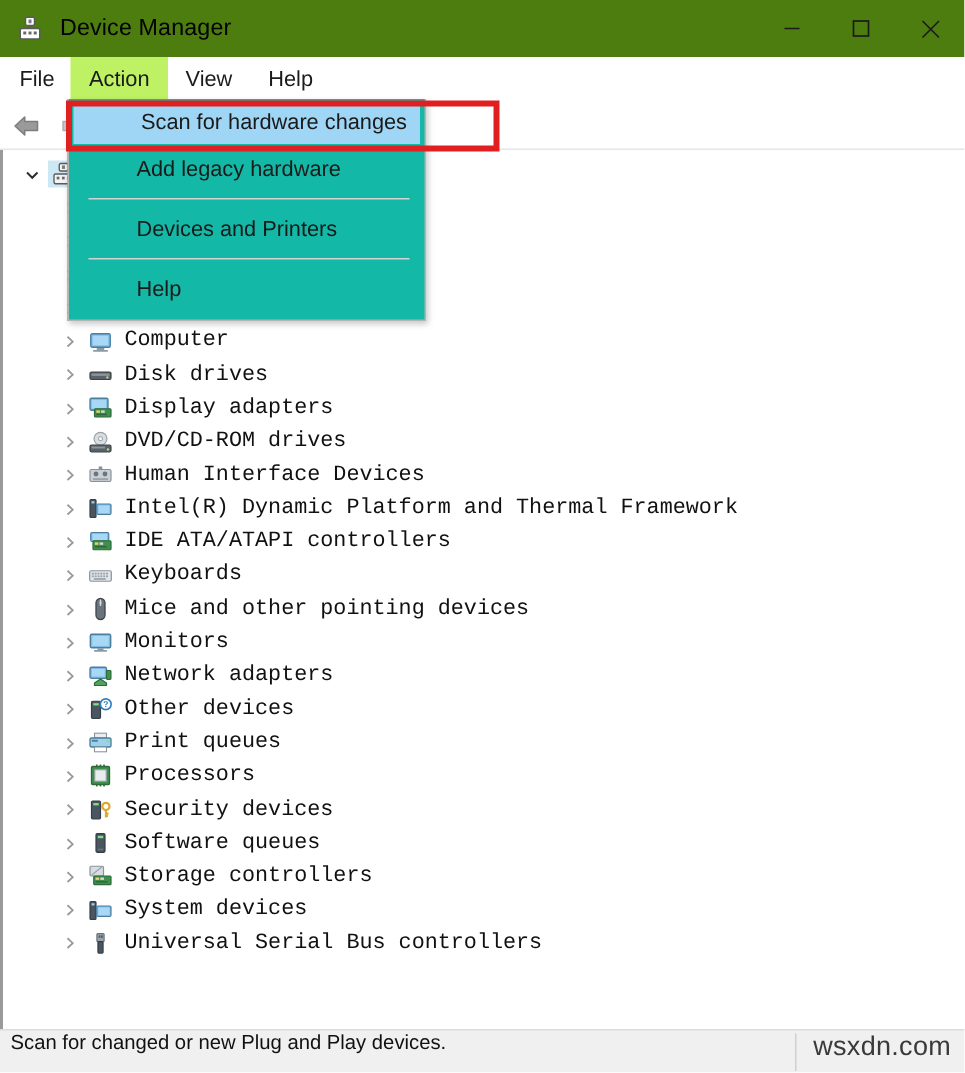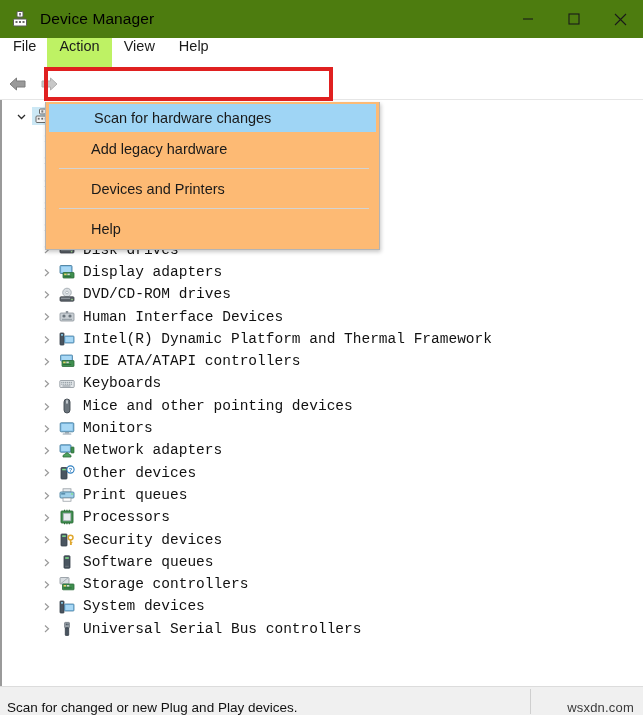--- a/index.html
+++ b/index.html
@@ -49,21 +49,21 @@
   
   .menubar {
     position: absolute; left: 0; top: 38px;
     width: 643px; height: 30px;
     background: #ffffff;
     display: flex; align-items: stretch;
     font-size: 14.5px;
     color: #1b1b1b;
   }
   .menu-item {
-    display: flex; 
+    display: flex; align-items: center;
     padding: 0 12px;
     height: 30px;
     box-sizing: border-box;
   }
   .menu-item.first { padding-left: 13px; padding-right: 11px; }
   .menu-item.active {
     background: #bef264;
   }
 
   
@@ -119,48 +119,47 @@
   .row.root .ico { background: #cce8f5; }
   .row.child { padding-left: 33px; }
 
   
   .statusbar {
     position: absolute; left: 0; bottom: 0;
     width: 643px; height: 29px;
     background: #f0f0f0;
     border-top: 1px solid #dcdcdc;
     box-sizing: border-box;
-    display: flex; align-items: flex-end;
+    display: flex; align-items: flex-start;
     font-size: 13.5px;
     color: #111111;
   }
   .sb-main { padding-left: 7px; flex: 1; }
   .sb-divider {
     position: absolute; left: 530px; top: 2px;
     width: 1px; height: 25px; background: #cfcfcf;
   }
   .sb-right {
     position: absolute; right: 9px;
-    font-size: 13px; color: #3a3a3a;
+    font-size: 18px; color: #3a3a3a;
     letter-spacing: .2px;
   }
 
   
   .dropdown {
     position: absolute;
     left: 45px; top: 66px;
-    width: 335px;
-    background: #fdba74;
+    width: 239px;
+    background: #14b8a6;
     border: 1px solid #b4b4b4;
     border-top: none;
     box-shadow: 1px 2px 4px rgba(0,0,0,.22);
     z-index: 40;
     padding: 2px 0 4px 0;
     box-sizing: border-box;
-    margin-top: 36px;
   }
   .dd-item {
     height: 33px;
     display: flex; align-items: center;
     padding-left: 45px;
     font-size: 14.5px;
     color: #1a1a1a;
     box-sizing: border-box;
   }
   .dd-item.highlight {

